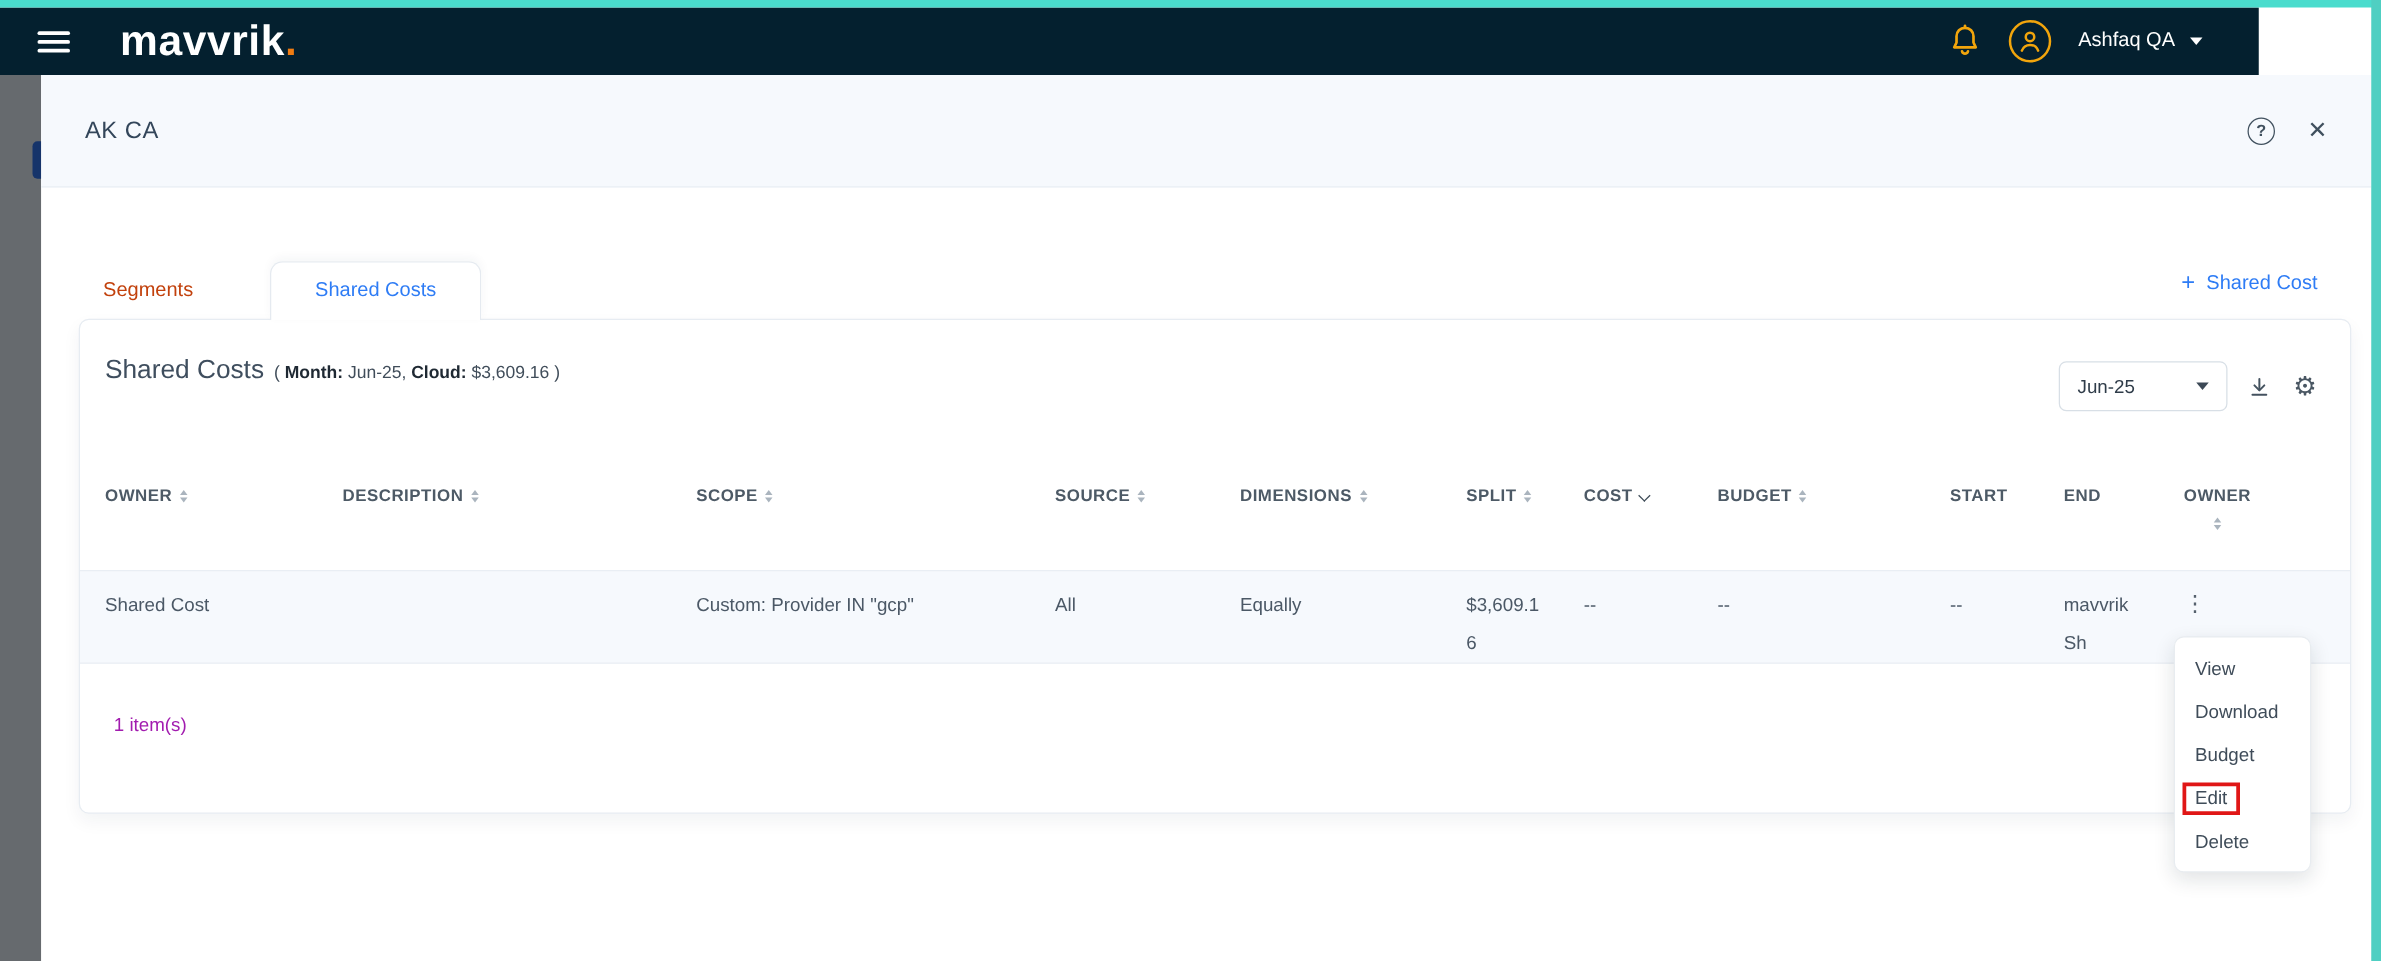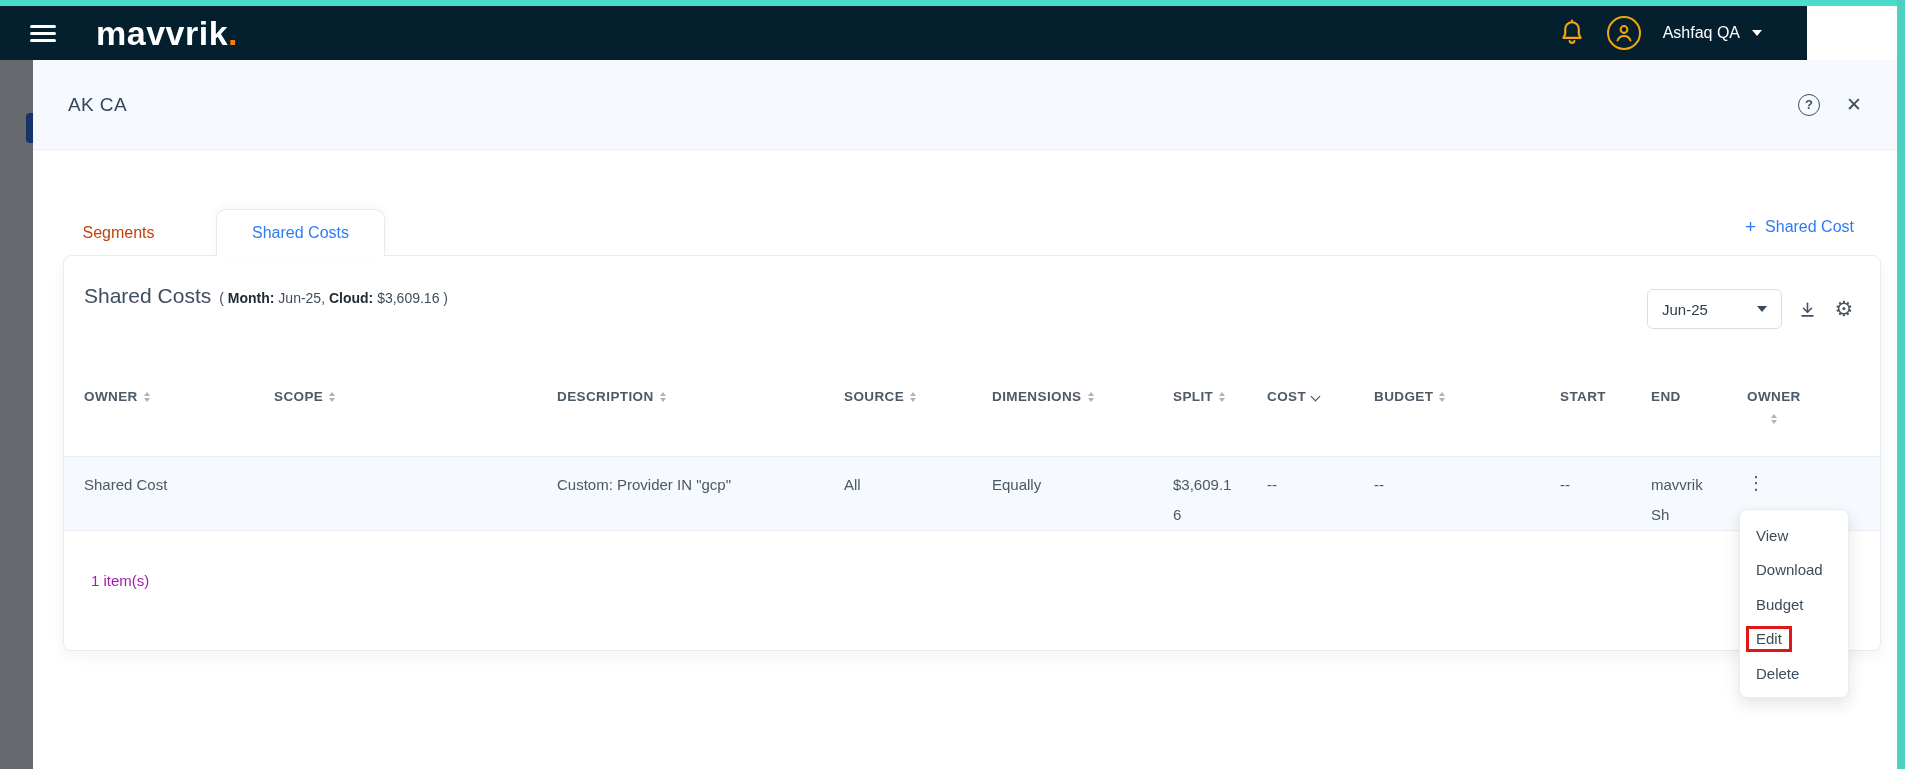--- a/index.html
+++ b/index.html
@@ -189,28 +189,28 @@
 
       <div class="thead">
         <div class="th">
           <span>OWNER</span>
             <span class="sort">
               <i class="tri-up"></i>
               <i class="tri-down"></i>
             </span>
         </div>
         <div class="th">
+          <span>DESCRIPTION</span>
+            <span class="sort">
+              <i class="tri-up"></i>
+              <i class="tri-down"></i>
+            </span>
+        </div>
+        <div class="th">
           <span>SCOPE</span>
-            <span class="sort">
-              <i class="tri-up"></i>
-              <i class="tri-down"></i>
-            </span>
-        </div>
-        <div class="th">
-          <span>DESCRIPTION</span>
             <span class="sort">
               <i class="tri-up"></i>
               <i class="tri-down"></i>
             </span>
         </div>
         <div class="th">
           <span>SOURCE</span>
             <span class="sort">
               <i class="tri-up"></i>
               <i class="tri-down"></i>

